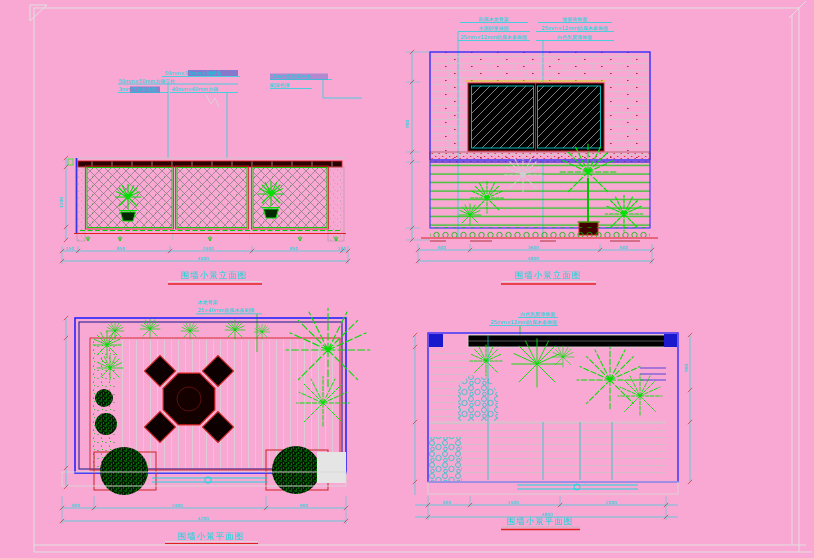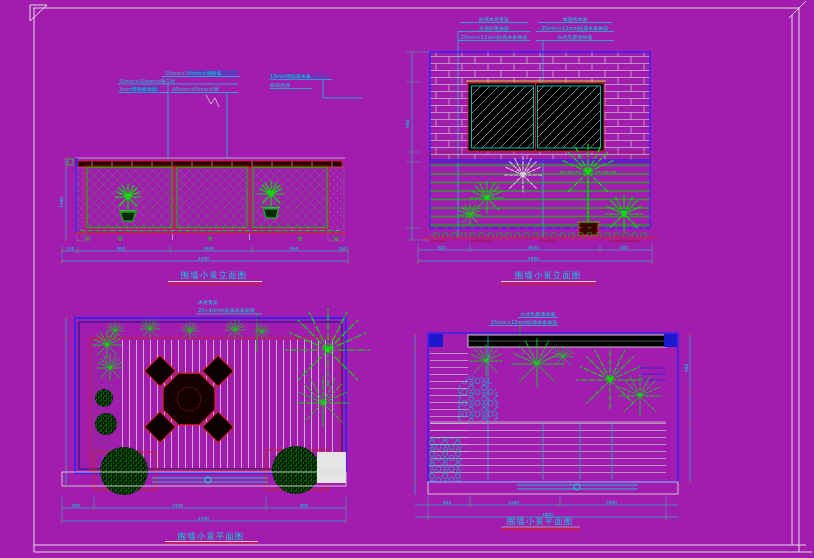--- a/index.html
+++ b/index.html
@@ -1,16 +1,16 @@
 <!DOCTYPE html>
 <html><head>
 <meta charset="utf-8">
 <style>
   html,body{margin:0;padding:0;background:#000;}
-  .canvas{position:relative;width:814px;height:558px;background:#a21caf;overflow:hidden;
+  .canvas{position:relative;width:814px;height:558px;background:#f9a8d4;overflow:hidden;
           font-family:"DejaVu Sans",sans-serif;}
   svg text{font-family:"DejaVu Sans",sans-serif;}
   .t-note{font-size:5px;fill:#00dcdc;}
   .t-dim{font-size:4.3px;fill:#00dcdc;}
   .t-title{font-size:8.5px;fill:#00dcdc;letter-spacing:1px;}
 </style>
 </head>
 <body>
 
 <div class="canvas">

